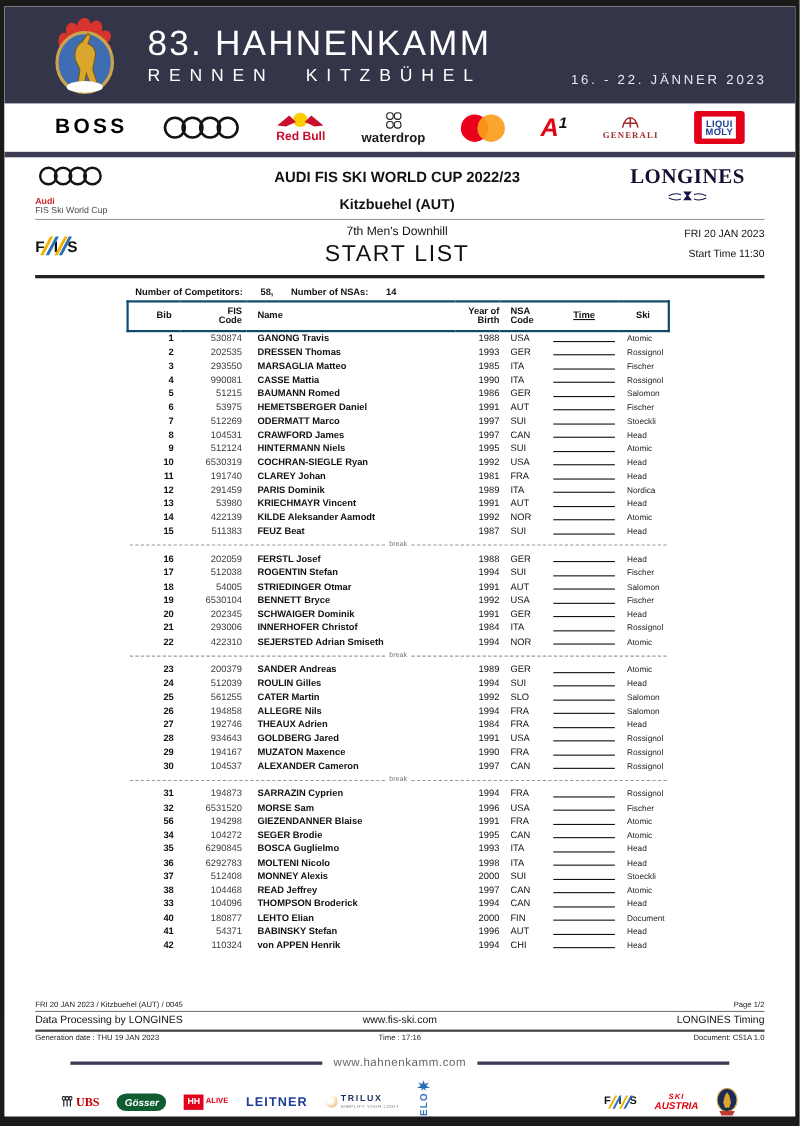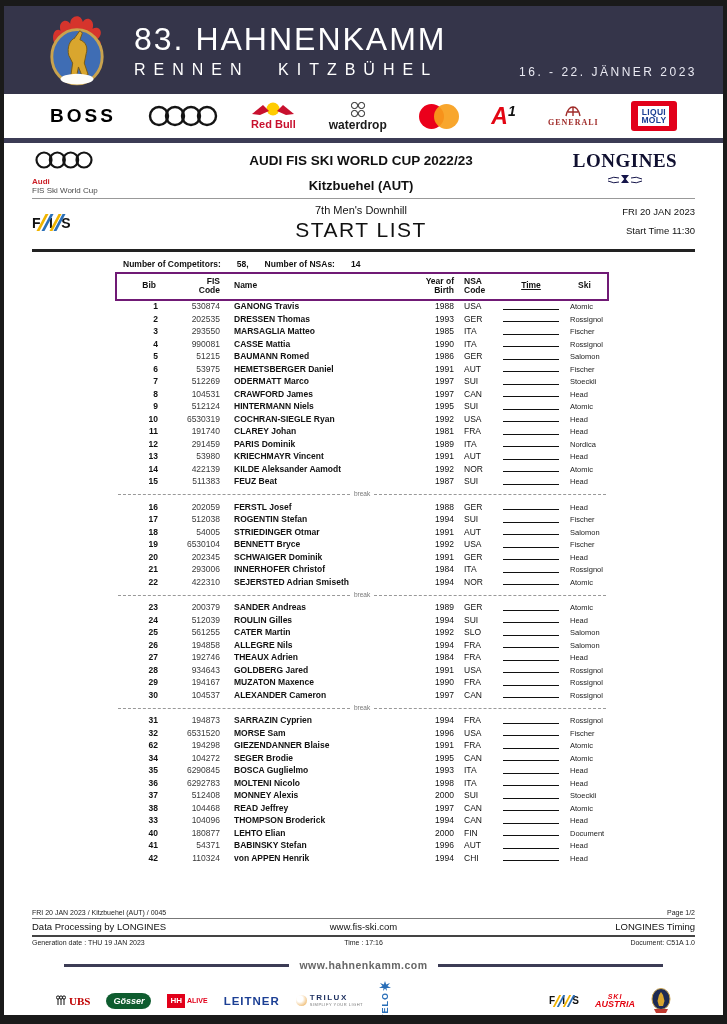--- a/index.html
+++ b/index.html
@@ -66,21 +66,21 @@
   .sl-y{background:#f0b400;}
   .sl-b{background:#2a6fb8;}
   
   .list-area{margin-left:111px;width:492px;}
   .meta-line{margin:7px 0 3px;padding-left:8px;font-size:8.5px;font-weight:bold;display:flex;gap:16px;}
   table.start{width:492px;border-collapse:collapse;font-size:8.5px;table-layout:fixed;}
   table.start col.w-bib{width:48px;} table.start col.w-fis{width:60px;}
   table.start col.w-name{width:190px;} table.start col.w-yob{width:40px;}
   table.start col.w-nsa{width:46px;} table.start col.w-time{width:62px;}
   table.start col.w-ski{width:46px;}
-  thead tr{border:2px solid #701a75;}
+  thead tr{border:2px solid #0c4a6e;}
   th{font-size:8.5px;font-weight:bold;padding:3px 0;line-height:9.5px;vertical-align:middle;}
   th.c-bib{text-align:right;padding-right:8px;}
   th.c-fis{text-align:right;padding-right:4px;}
   th.c-name{text-align:left;padding-left:10px;}
   th.c-yob{text-align:right;}
   th.c-nsa{text-align:left;padding-left:10px;}
   th.c-time{text-align:center;text-decoration:underline;}
   th.c-ski{text-align:center;}
   tbody td{height:11.5px;line-height:11.5px;padding:0;white-space:nowrap;overflow:hidden;}
   td.c-bib{text-align:right;font-weight:bold;padding-right:6px;}
@@ -94,21 +94,21 @@
   tr.break-row td{height:13px;padding:0 2px;}
   .break-wrap{display:flex;align-items:center;gap:4px;color:#777;font-size:6.5px;line-height:6.5px;}
   .break-wrap i{flex:1;border-top:1px dashed #999;height:0;}
   
   .footer{margin:44px 28px 0;}
   .f1{display:flex;justify-content:space-between;font-size:7px;color:#222;padding-bottom:2px;border-bottom:1px solid #777;}
   .f2{display:grid;grid-template-columns:1fr 1fr 1fr;align-items:center;font-size:9.5px;padding:2.5px 0;border-bottom:2px solid #444;}
   .f2 .mid{text-align:center;} .f2 .right{text-align:right;}
   .f3{display:grid;grid-template-columns:1fr 1fr 1fr;font-size:7px;color:#222;padding-top:2.5px;}
   .f3 .mid{text-align:center;} .f3 .right{text-align:right;}
-  .hahnen-line{display:flex;align-items:center;gap:10px;margin:13px 60px 4px;font-weight:bold;}
+  .hahnen-line{display:flex;align-items:center;gap:10px;margin:13px 60px 4px;}
   .hahnen-line .hl{flex:1;height:3px;background:#3c3c55;}
   .hahnen-line span{font-size:10.5px;color:#666;letter-spacing:.5px;}
   
   .bs1{display:flex;align-items:center;justify-content:space-between;padding:6px 52px 10px;}
   .bs1-left,.bs1-right{display:flex;align-items:center;gap:16px;}
   .ubs{display:flex;align-items:center;gap:3px;font-family:"Liberation Serif",serif;font-weight:bold;font-size:11px;color:#c00000;}
   .goesser{background:#0e5c2f;color:#fff;font-style:italic;font-weight:bold;font-size:9px;padding:3px 7px;border-radius:9px/8px;}
   .hhwrap{display:flex;align-items:center;gap:2px;}
   .hh{background:#e2001a;color:#fff;font-weight:900;font-size:8px;padding:2.5px 3px;}
   .alive{color:#e2001a;font-weight:900;font-size:7px;}
@@ -592,21 +592,21 @@
           <tr>
             <td class="c-bib">32</td>
             <td class="c-fis">6531520</td>
             <td class="c-name">MORSE Sam</td>
             <td class="c-yob">1996</td>
             <td class="c-nsa">USA</td>
             <td class="c-time"><span class="time-line"></span></td>
             <td class="c-ski">Fischer</td>
           </tr>
           <tr>
-            <td class="c-bib">62</td>
+            <td class="c-bib">56</td>
             <td class="c-fis">194298</td>
             <td class="c-name">GIEZENDANNER Blaise</td>
             <td class="c-yob">1991</td>
             <td class="c-nsa">FRA</td>
             <td class="c-time"><span class="time-line"></span></td>
             <td class="c-ski">Atomic</td>
           </tr>
           <tr>
             <td class="c-bib">34</td>
             <td class="c-fis">104272</td>

